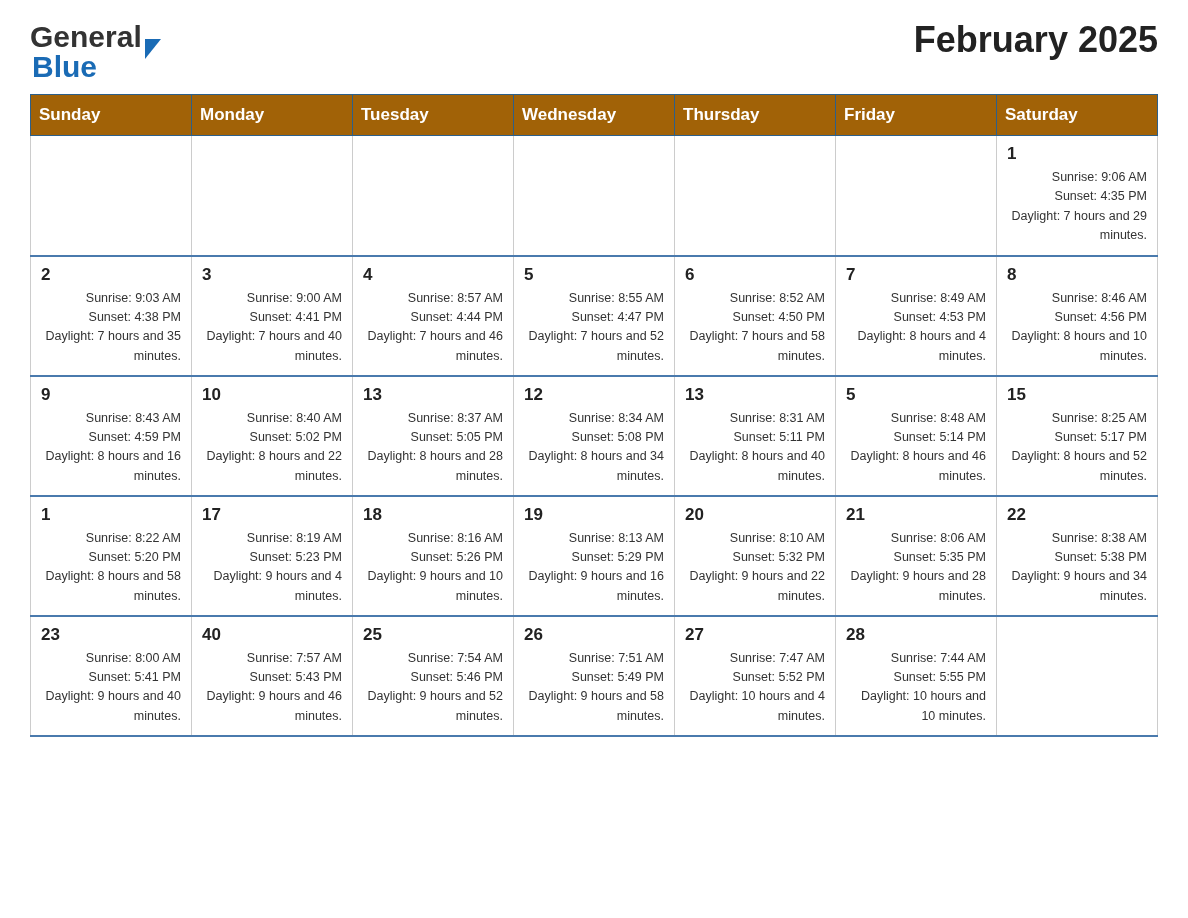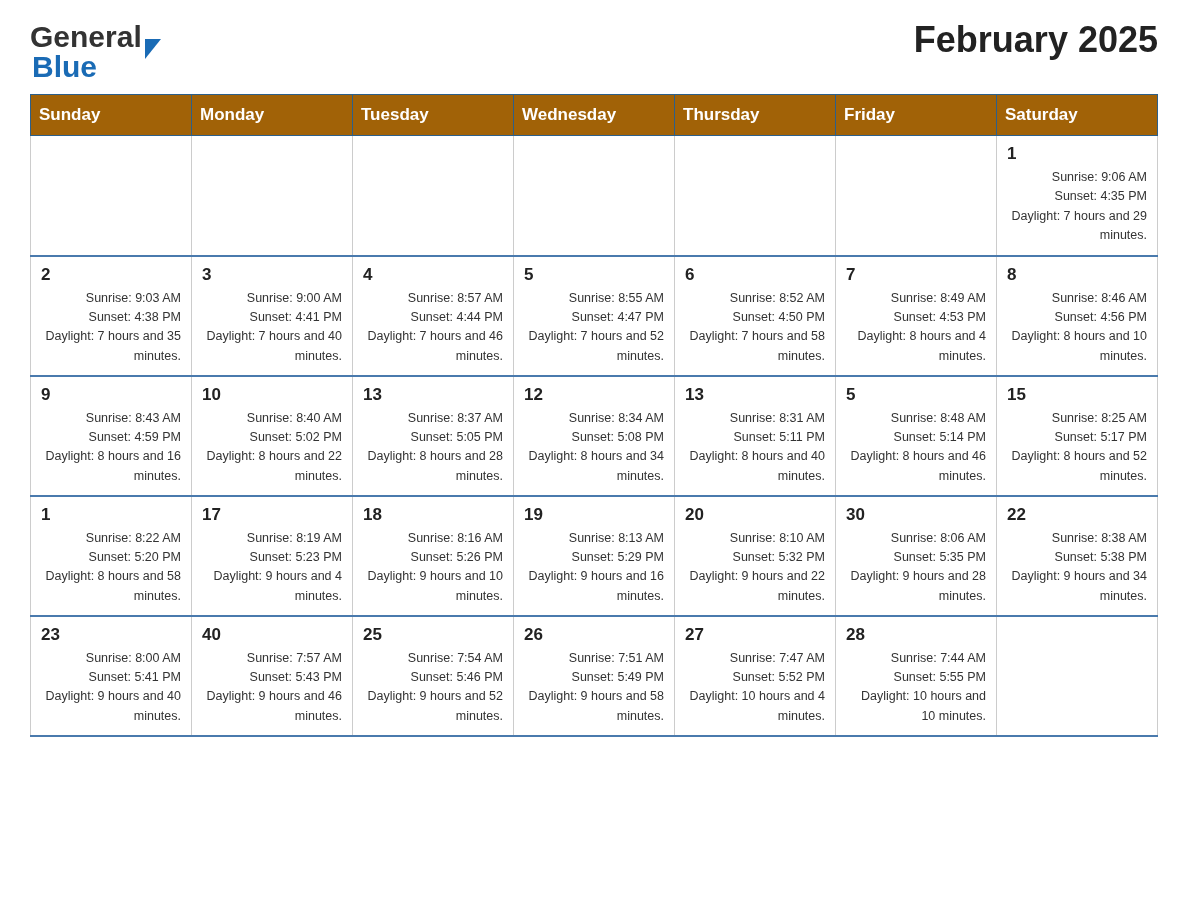--- a/index.html
+++ b/index.html
@@ -263,21 +263,21 @@
 Sunset: 5:29 PM
 Daylight: 9 hours and 16 minutes.</div>
         </td>
         <td>
           <span class="day-number">20</span>
           <div class="day-info">Sunrise: 8:10 AM
 Sunset: 5:32 PM
 Daylight: 9 hours and 22 minutes.</div>
         </td>
         <td>
-          <span class="day-number">30</span>
+          <span class="day-number">21</span>
           <div class="day-info">Sunrise: 8:06 AM
 Sunset: 5:35 PM
 Daylight: 9 hours and 28 minutes.</div>
         </td>
         <td>
           <span class="day-number">22</span>
           <div class="day-info">Sunrise: 8:38 AM
 Sunset: 5:38 PM
 Daylight: 9 hours and 34 minutes.</div>
         </td>

